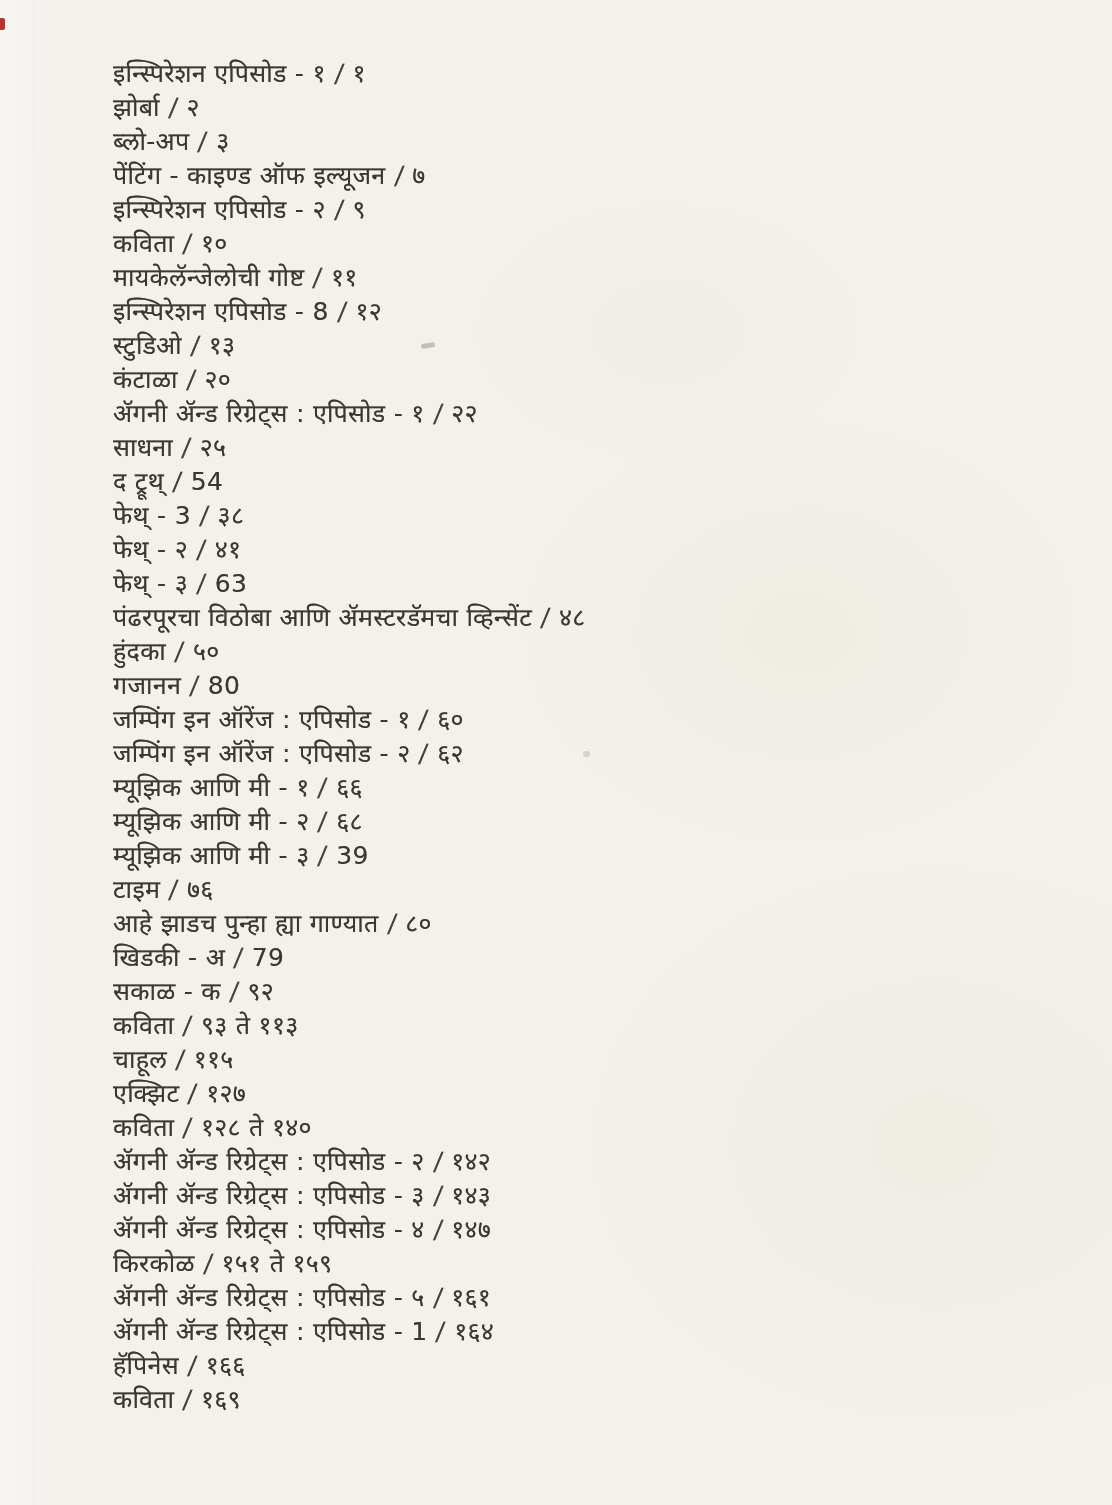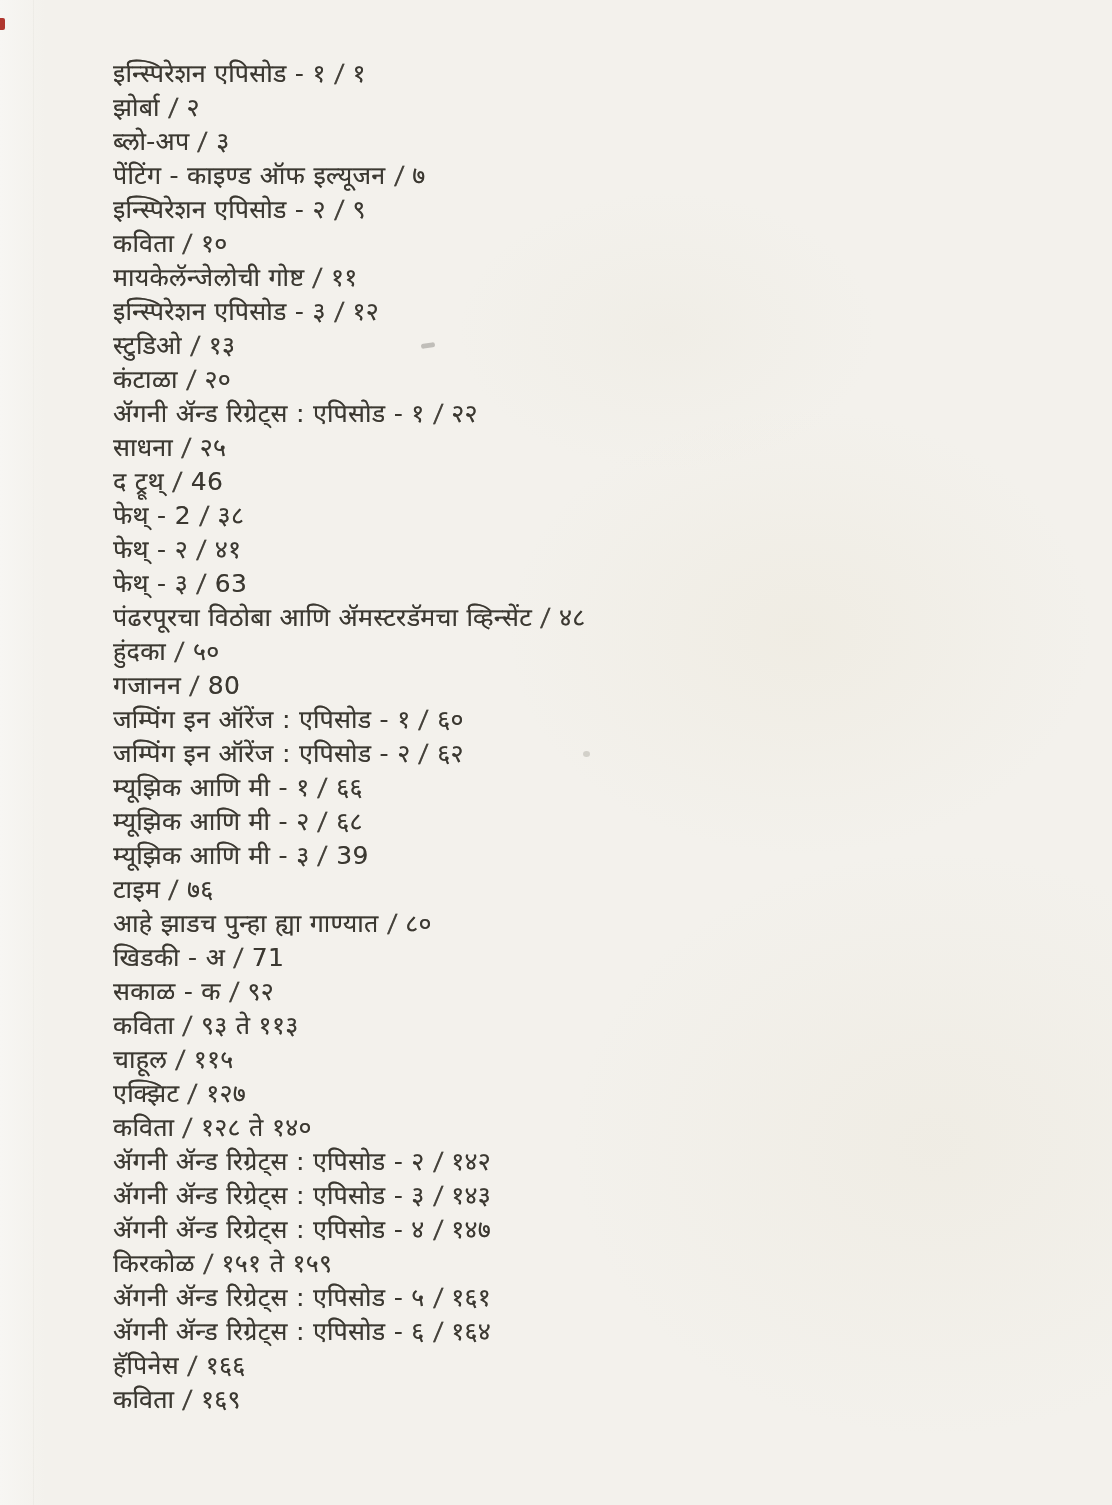--- a/index.html
+++ b/index.html
@@ -116,45 +116,45 @@
 
     <div class="toc-line">
       <span class="t">कविता</span><span class="sep">/</span><span class="p">१०</span>
     </div>
 
     <div class="toc-line">
       <span class="t">मायकेलॅन्जेलोची गोष्ट</span><span class="sep">/</span><span class="p">११</span>
     </div>
 
     <div class="toc-line">
-      <span class="t">इन्स्पिरेशन एपिसोड - ३</span><span class="sep">/</span><span class="p">१२</span>
+      <span class="t">इन्स्पिरेशन एपिसोड - 8</span><span class="sep">/</span><span class="p">१२</span>
     </div>
 
     <div class="toc-line">
       <span class="t">स्टुडिओ</span><span class="sep">/</span><span class="p">१३</span>
     </div>
 
     <div class="toc-line">
       <span class="t">कंटाळा</span><span class="sep">/</span><span class="p">२०</span>
     </div>
 
     <div class="toc-line">
       <span class="t">ॲगनी ॲन्ड रिग्रेट्स : एपिसोड - १</span><span class="sep">/</span><span class="p">२२</span>
     </div>
 
     <div class="toc-line">
       <span class="t">साधना</span><span class="sep">/</span><span class="p">२५</span>
     </div>
 
     <div class="toc-line">
-      <span class="t">द ट्रूथ्</span><span class="sep">/</span><span class="p">46</span>
-    </div>
-
-    <div class="toc-line">
-      <span class="t">फेथ् - 2</span><span class="sep">/</span><span class="p">३८</span>
+      <span class="t">द ट्रूथ्</span><span class="sep">/</span><span class="p">54</span>
+    </div>
+
+    <div class="toc-line">
+      <span class="t">फेथ् - 3</span><span class="sep">/</span><span class="p">३८</span>
     </div>
 
     <div class="toc-line">
       <span class="t">फेथ् - २</span><span class="sep">/</span><span class="p">४१</span>
     </div>
 
     <div class="toc-line">
       <span class="t">फेथ् - ३</span><span class="sep">/</span><span class="p">63</span>
     </div>
 
@@ -192,21 +192,21 @@
 
     <div class="toc-line">
       <span class="t">टाइम</span><span class="sep">/</span><span class="p">७६</span>
     </div>
 
     <div class="toc-line">
       <span class="t">आहे झाडच पुन्हा ह्या गाण्यात</span><span class="sep">/</span><span class="p">८०</span>
     </div>
 
     <div class="toc-line">
-      <span class="t">खिडकी - अ</span><span class="sep">/</span><span class="p">71</span>
+      <span class="t">खिडकी - अ</span><span class="sep">/</span><span class="p">79</span>
     </div>
 
     <div class="toc-line">
       <span class="t">सकाळ - क</span><span class="sep">/</span><span class="p">९२</span>
     </div>
 
     <div class="toc-line">
       <span class="t">कविता</span><span class="sep">/</span><span class="p">९३ ते ११३</span>
     </div>
 
@@ -236,21 +236,21 @@
 
     <div class="toc-line">
       <span class="t">किरकोळ</span><span class="sep">/</span><span class="p">१५१ ते १५९</span>
     </div>
 
     <div class="toc-line">
       <span class="t">ॲगनी ॲन्ड रिग्रेट्स : एपिसोड - ५</span><span class="sep">/</span><span class="p">१६१</span>
     </div>
 
     <div class="toc-line">
-      <span class="t">ॲगनी ॲन्ड रिग्रेट्स : एपिसोड - ६</span><span class="sep">/</span><span class="p">१६४</span>
+      <span class="t">ॲगनी ॲन्ड रिग्रेट्स : एपिसोड - 1</span><span class="sep">/</span><span class="p">१६४</span>
     </div>
 
     <div class="toc-line">
       <span class="t">हॅपिनेस</span><span class="sep">/</span><span class="p">१६६</span>
     </div>
 
     <div class="toc-line">
       <span class="t">कविता</span><span class="sep">/</span><span class="p">१६९</span>
     </div>
   </div>

